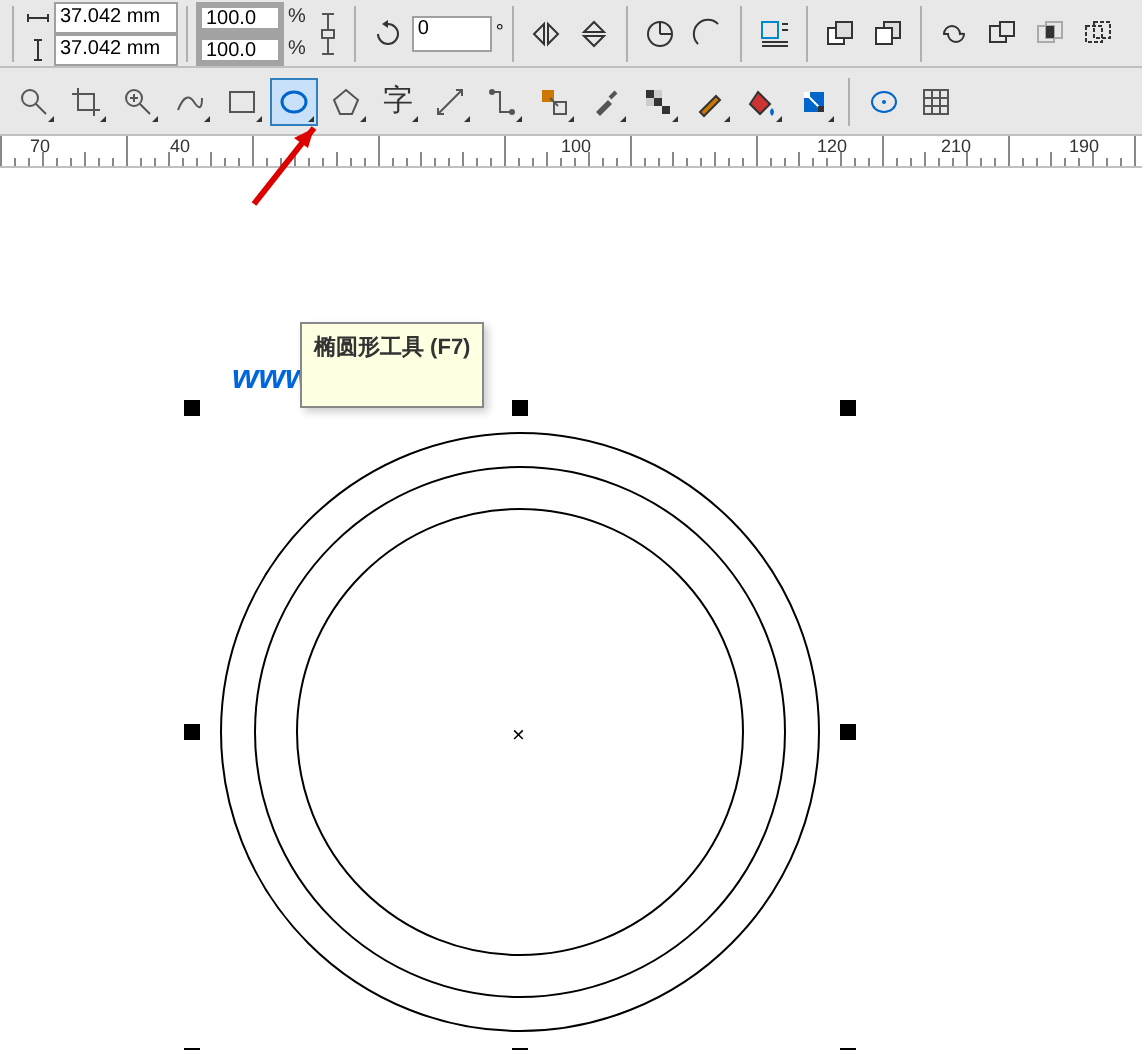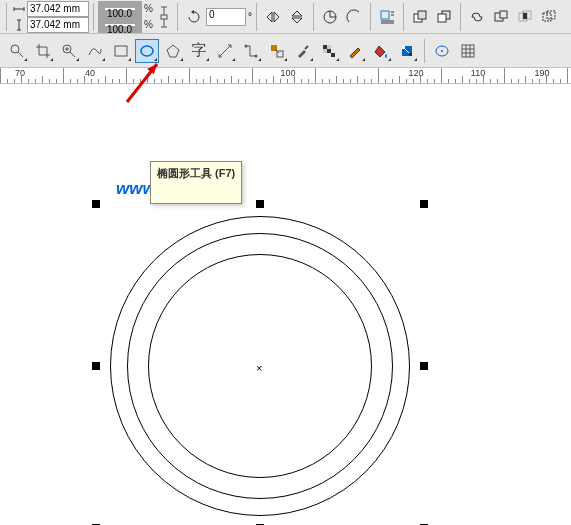--- a/index.html
+++ b/index.html
@@ -5,21 +5,21 @@
 * { margin: 0; padding: 0; box-sizing: border-box; }
 body { width: 571px; height: 525px; font-family: "Microsoft YaHei", sans-serif; font-size: 11px; background: #fff; overflow: hidden; position: relative; }
 .toolbar-top { height: 34px; background: #e8e8e8; border-bottom: 1px solid #c0c0c0; display: flex; align-items: center; padding: 0 2px; }
 .dim-group { display: flex; flex-direction: column; gap: 0; }
 .dim-row { display: flex; align-items: center; height: 16px; }
 .dim-label { width: 16px; font-size: 10px; color: #333; display: flex; align-items: center; justify-content: center; }
 .dim-input { width: 62px; height: 16px; border: 1px solid #a0a0a0; background: #fff; font-size: 10px; padding: 0 2px; line-height: 14px; }
 .divider-v { width: 1px; height: 28px; background: #b0b0b0; margin: 0 4px; }
 .pct-group { display: flex; flex-direction: column; }
 .pct-row { display: flex; align-items: center; height: 16px; }
-.pct-input { width: 44px; height: 16px; border: 7px solid #a3a3a3; background: #fff; font-size: 10px; padding: 0 2px; text-align: left; }
+.pct-input { width: 44px; height: 16px; border: 3px solid #a3a3a3; background: #fff; font-size: 10px; padding: 0 2px; text-align: left; }
 .pct-sign { font-size: 10px; color: #333; margin-left: 2px; }
 .lock-btn { width: 18px; height: 32px; display: flex; align-items: center; justify-content: center; margin-left: 2px; }
 .icon-btn { width: 22px; height: 22px; display: flex; align-items: center; justify-content: center; margin: 0 1px; border: 1px solid transparent; }
 .rot-input { width: 40px; height: 18px; border: 1px solid #a0a0a0; background: #fff; font-size: 10px; padding: 0 2px; }
 .toolbar-tools { height: 34px; background: #e8e8e8; border-bottom: 1px solid #c0c0c0; display: flex; align-items: center; padding: 0 4px; position: relative; }
 .tool-btn { width: 24px; height: 24px; display: flex; align-items: center; justify-content: center; margin: 0 1px; border: 1px solid transparent; position: relative; }
 .tool-btn.active { border: 1px solid #3080c0; background: #c8e0f8; }
 .tool-corner { position: absolute; right: 1px; bottom: 1px; width: 0; height: 0; border-left: 3px solid transparent; border-bottom: 3px solid #333; }
 .ruler-h { height: 16px; background: #fff; border-bottom: 1px solid #c0c0c0; position: relative; overflow: hidden; }
 .ruler-tick { position: absolute; top: 0; width: 1px; height: 16px; background: #888; }
@@ -282,21 +282,21 @@
         <path d="M2 6 L14 6 M2 10 L14 10 M6 2 L6 14 M10 2 L10 14" stroke="#555"></path>
       </svg>
     </div>
 </div>
 
 <div class="ruler-h">
   <span class="ruler-label" style="left:20px">70</span>
   <span class="ruler-label" style="left:90px">40</span>
   <span class="ruler-label" style="left:288px">100</span>
   <span class="ruler-label" style="left:416px">120</span>
-  <span class="ruler-label" style="left:478px">110</span>
+  <span class="ruler-label" style="left:478px">210</span>
   <span class="ruler-label" style="left:542px">190</span>
 <div class="ruler-tick" style="left: 0px;"></div>
     <div class="ruler-tick small" style="left: 7px;"></div>
     <div class="ruler-tick small" style="left: 14px;"></div>
     <div class="ruler-tick med" style="left: 21px;"></div>
     <div class="ruler-tick small" style="left: 28px;"></div>
     <div class="ruler-tick small" style="left: 35px;"></div>
     <div class="ruler-tick med" style="left: 42px;"></div>
     <div class="ruler-tick small" style="left: 49px;"></div>
     <div class="ruler-tick small" style="left: 56px;"></div>

